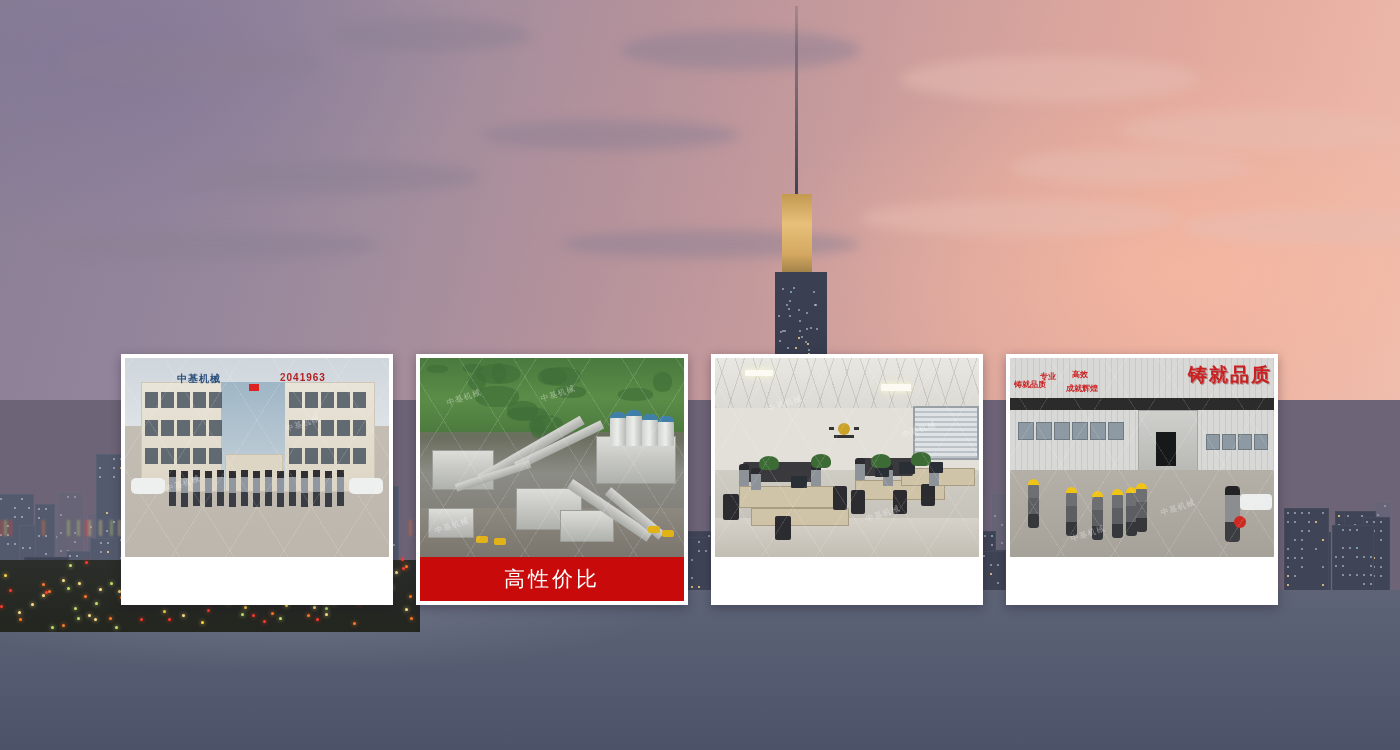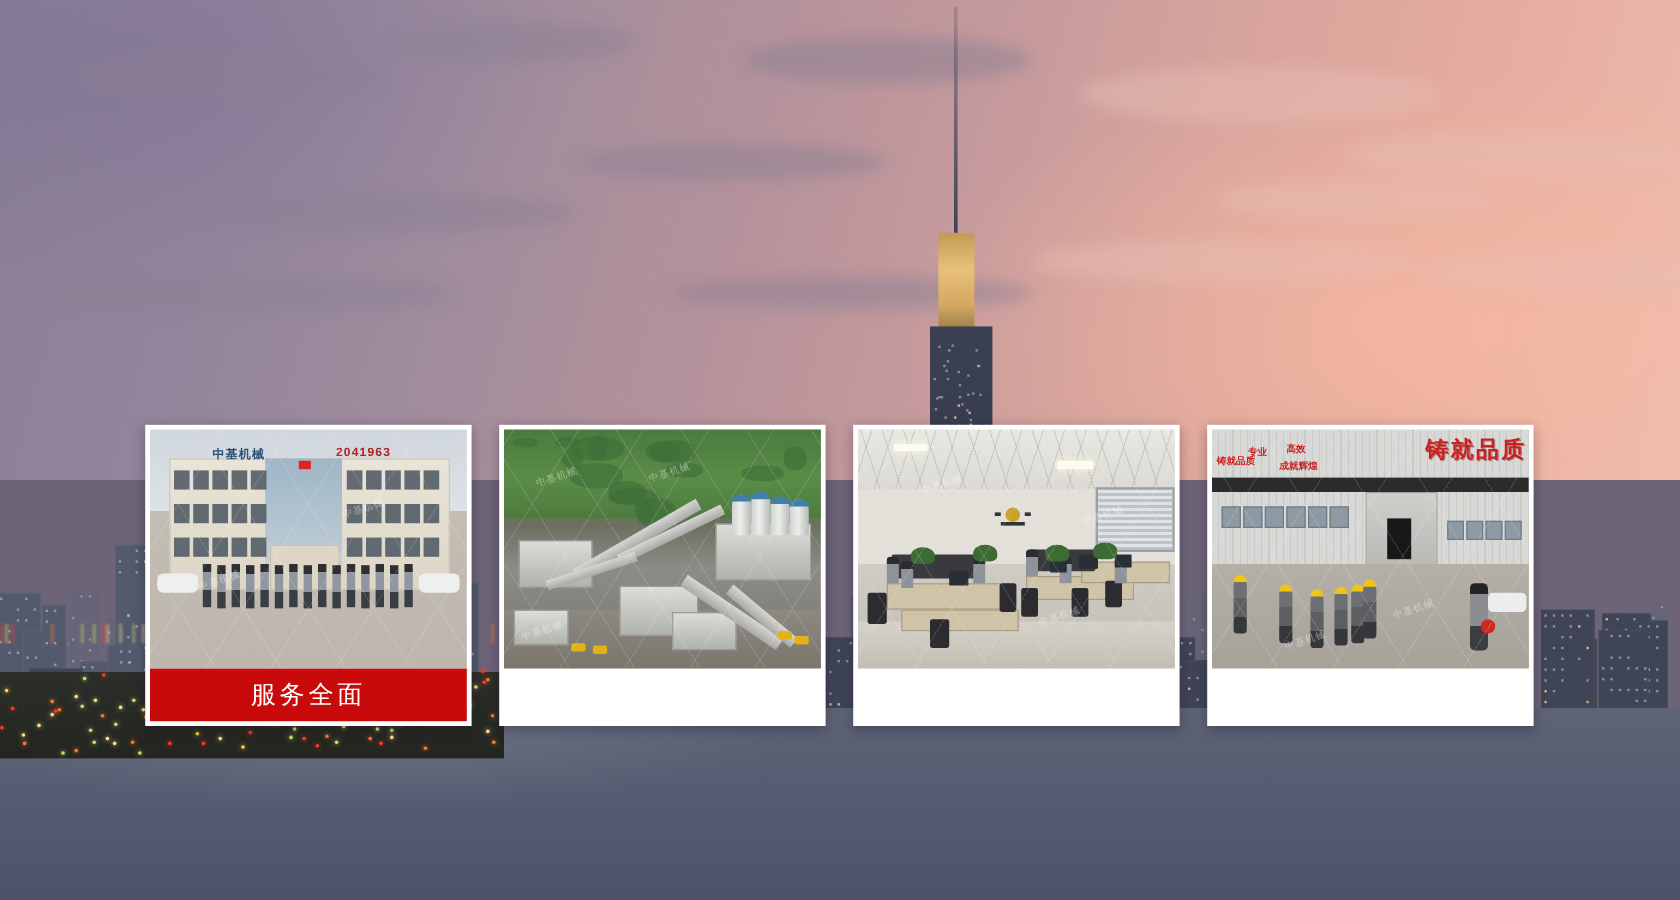--- a/index.html
+++ b/index.html
@@ -2670,21 +2670,20 @@
             <i class="person" style="left: 188px; top: 112px;"></i>
             <i class="person" style="left: 200px; top: 113px;"></i>
             <i class="person" style="left: 212px; top: 112px;"></i>
           </div>
         <div class="car" style="left:6px"></div>
         <div class="car" style="left:224px"></div>
         <div class="mesh"></div>
         <div class="wm" style="left:40px;top:120px">中基机械</div>
         <div class="wm" style="left:160px;top:60px">中基机械</div>
       </div>
-      <div class="cap">服务全面</div>
     </div>
 
     <div class="card">
       <div class="photo p2">
         <div class="green"></div>
         <div id="p2-blobs">
             <i class="gblob" style="left: 109px; top: 57px; width: 34px; height: 21px;"></i>
             <i class="gblob" style="left: 118px; top: 10px; width: 29px; height: 17px;"></i>
             <i class="gblob" style="left: 87px; top: 49px; width: 41px; height: 14px;"></i>
             <i class="gblob" style="left: 43px; top: 6px; width: 20px; height: 9px;"></i>
@@ -2724,20 +2723,21 @@
             <i class="dig" style="left: 56px; top: 178px;"></i>
             <i class="dig" style="left: 74px; top: 180px;"></i>
             <i class="dig" style="left: 228px; top: 168px;"></i>
             <i class="dig" style="left: 242px; top: 172px;"></i>
           </div>
         <div class="mesh"></div>
         <div class="wm" style="left:26px;top:34px">中基机械</div>
         <div class="wm" style="left:120px;top:30px">中基机械</div>
         <div class="wm" style="left:14px;top:162px">中基机械</div>
       </div>
+      <div class="cap">高性价比</div>
     </div>
 
     <div class="card">
       <div class="photo p3">
         <div class="ceil"></div>
         <div class="grid"></div>
         <div class="lamp" style="left:30px;top:12px;width:28px;height:6px"></div>
         <div class="lamp" style="left:166px;top:26px;width:30px;height:7px"></div>
         <div class="wall"></div>
         <div class="blind"></div>

